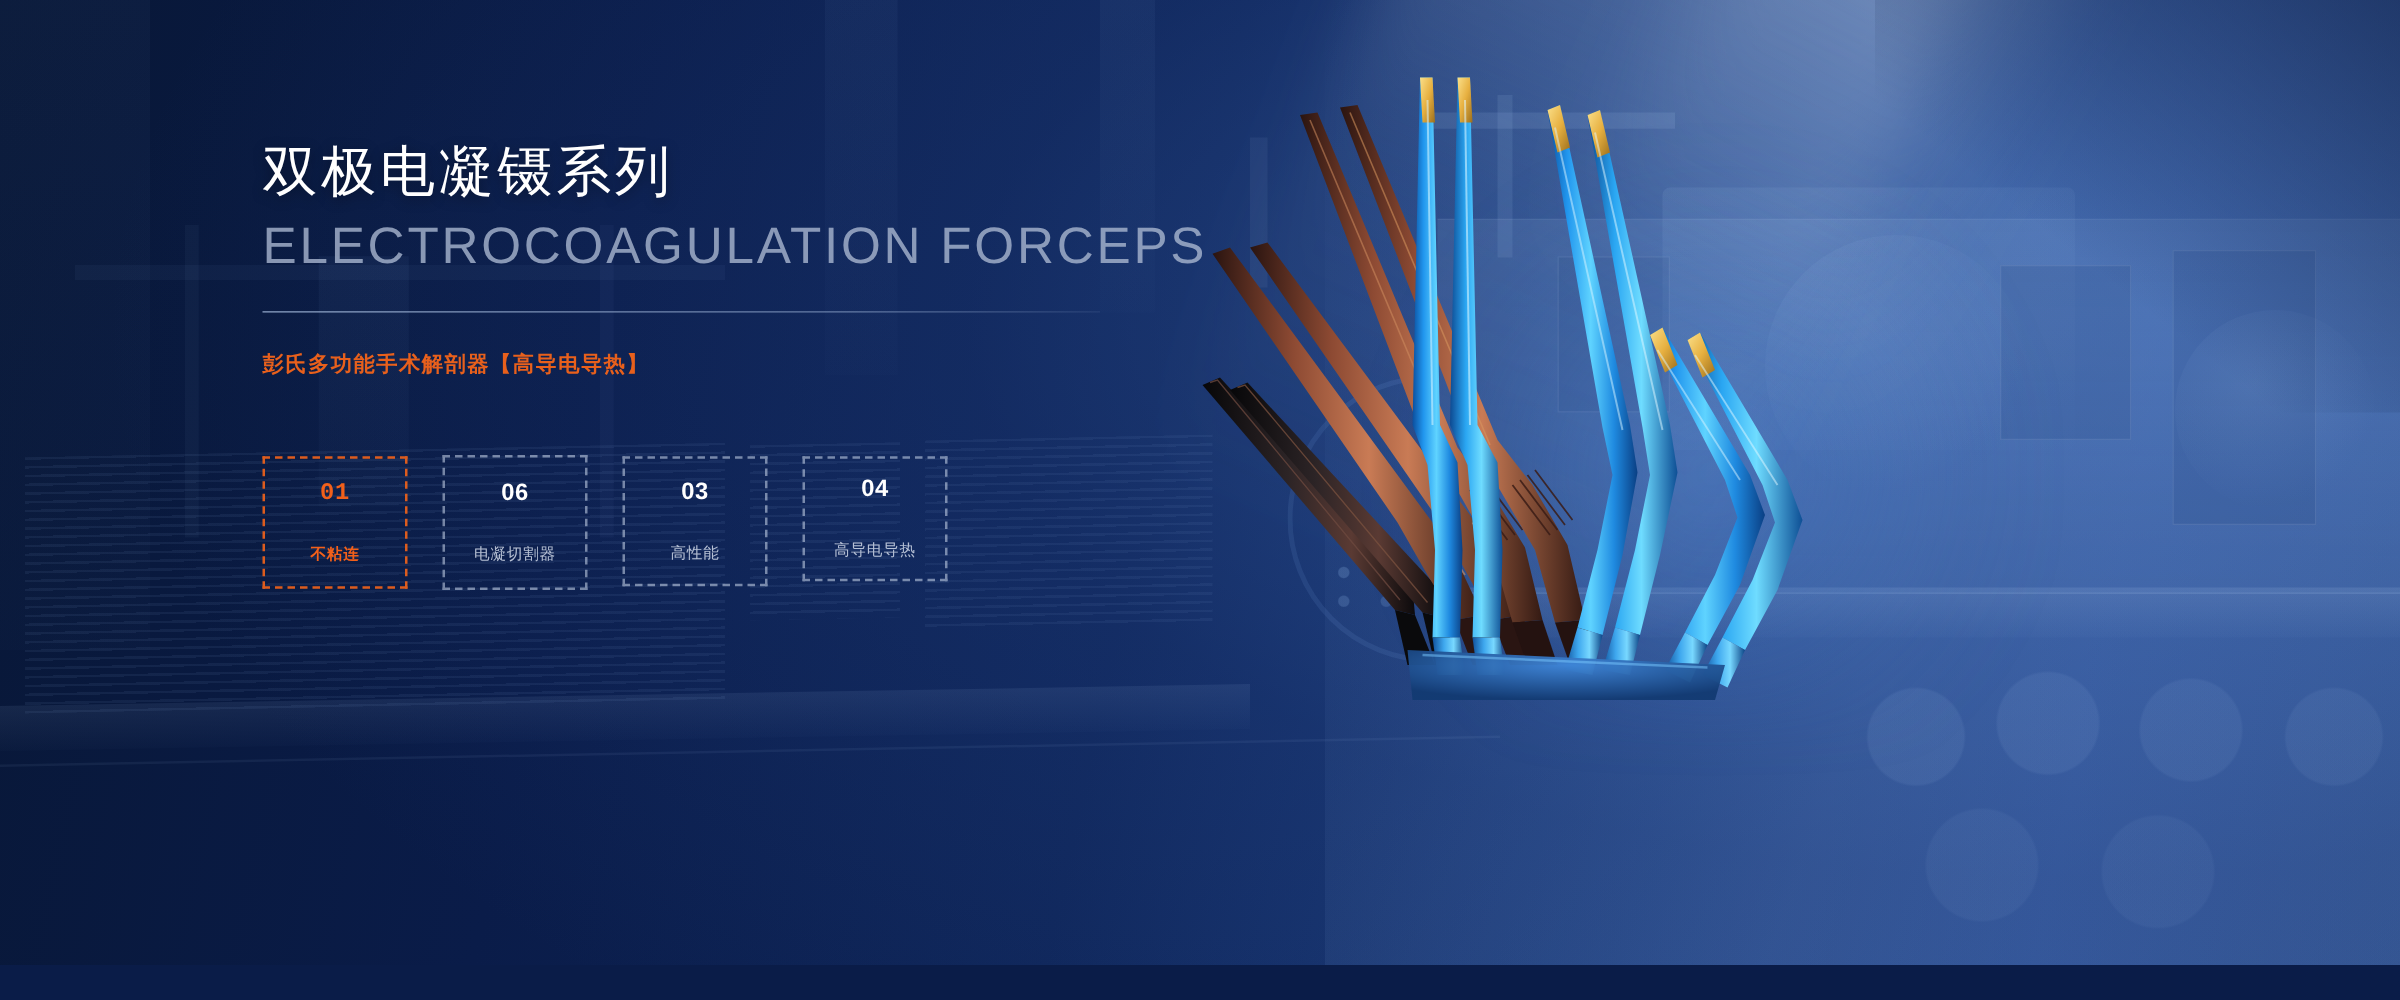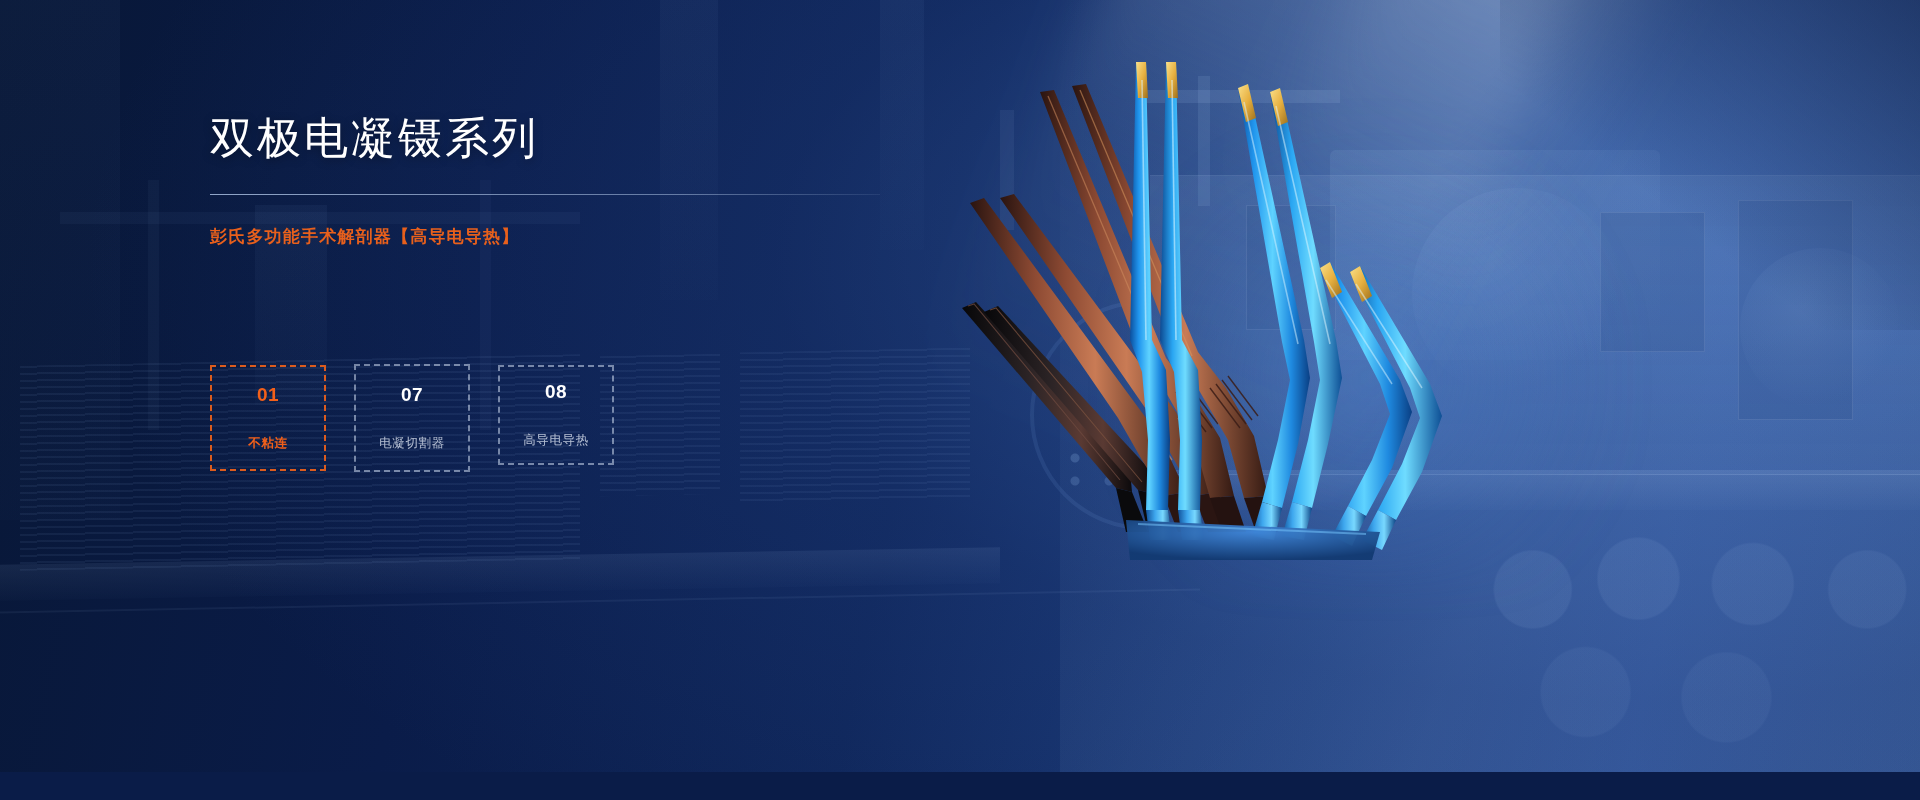--- a/index.html
+++ b/index.html
@@ -245,21 +245,21 @@
   .feature .lbl {
     margin-top:31px;
     font-size:12.5px;
     color:rgba(222,230,243,0.80);
     letter-spacing:0.6px;
     white-space:nowrap;
   }
   .feature.active { border-color:rgba(232,96,28,0.95); }
   .feature.active .num { color:#f2601a; }
   .feature.active .lbl { color:#f2601a; font-weight:bold; }
-  .feature.f1 { height:106px; }
+  .feature.f1 { height:106px;font-family:Liberation Mono, monospace; }
   .feature.f2 { height:108px; margin-top:-1px; }
   .feature.f3 { height:104px; }
   .feature.f4 { height:100px; }
 </style>
 </head>
 <body>
 
 <div id="banner">
 
   <div class="bg-layer room-right"></div>
@@ -419,32 +419,37 @@
 
       <g>
         <path d="M246 480 L500 492 L492 520 L250 520 Z" fill="url(#gBase)" opacity="0.95"></path>
         <path d="M258 484 L486 494" stroke="#79caff" stroke-width="2" opacity="0.5" fill="none"></path>
       </g>
     </svg>
   </div>
 
   <div id="copy">
     <div id="title-cn">双极电凝镊系列</div>
+    <div id="title-en">ELECTROCOAGULATION FORCEPS</div>
     <div id="divider"></div>
     <div id="subtitle">彭氏多功能手术解剖器【高导电导热】</div>
   </div>
 
   <div id="features">
     <div class="feature f1 active">
       <div class="num">01</div>
       <div class="lbl">不粘连</div>
     </div>
     <div class="feature f2">
-      <div class="num">07</div>
+      <div class="num">06</div>
       <div class="lbl">电凝切割器</div>
     </div>
+    <div class="feature f3">
+      <div class="num">03</div>
+      <div class="lbl">高性能</div>
+    </div>
     <div class="feature f4">
-      <div class="num">08</div>
+      <div class="num">04</div>
       <div class="lbl">高导电导热</div>
     </div>
   </div>
 
 </div>
 
 </body></html>

